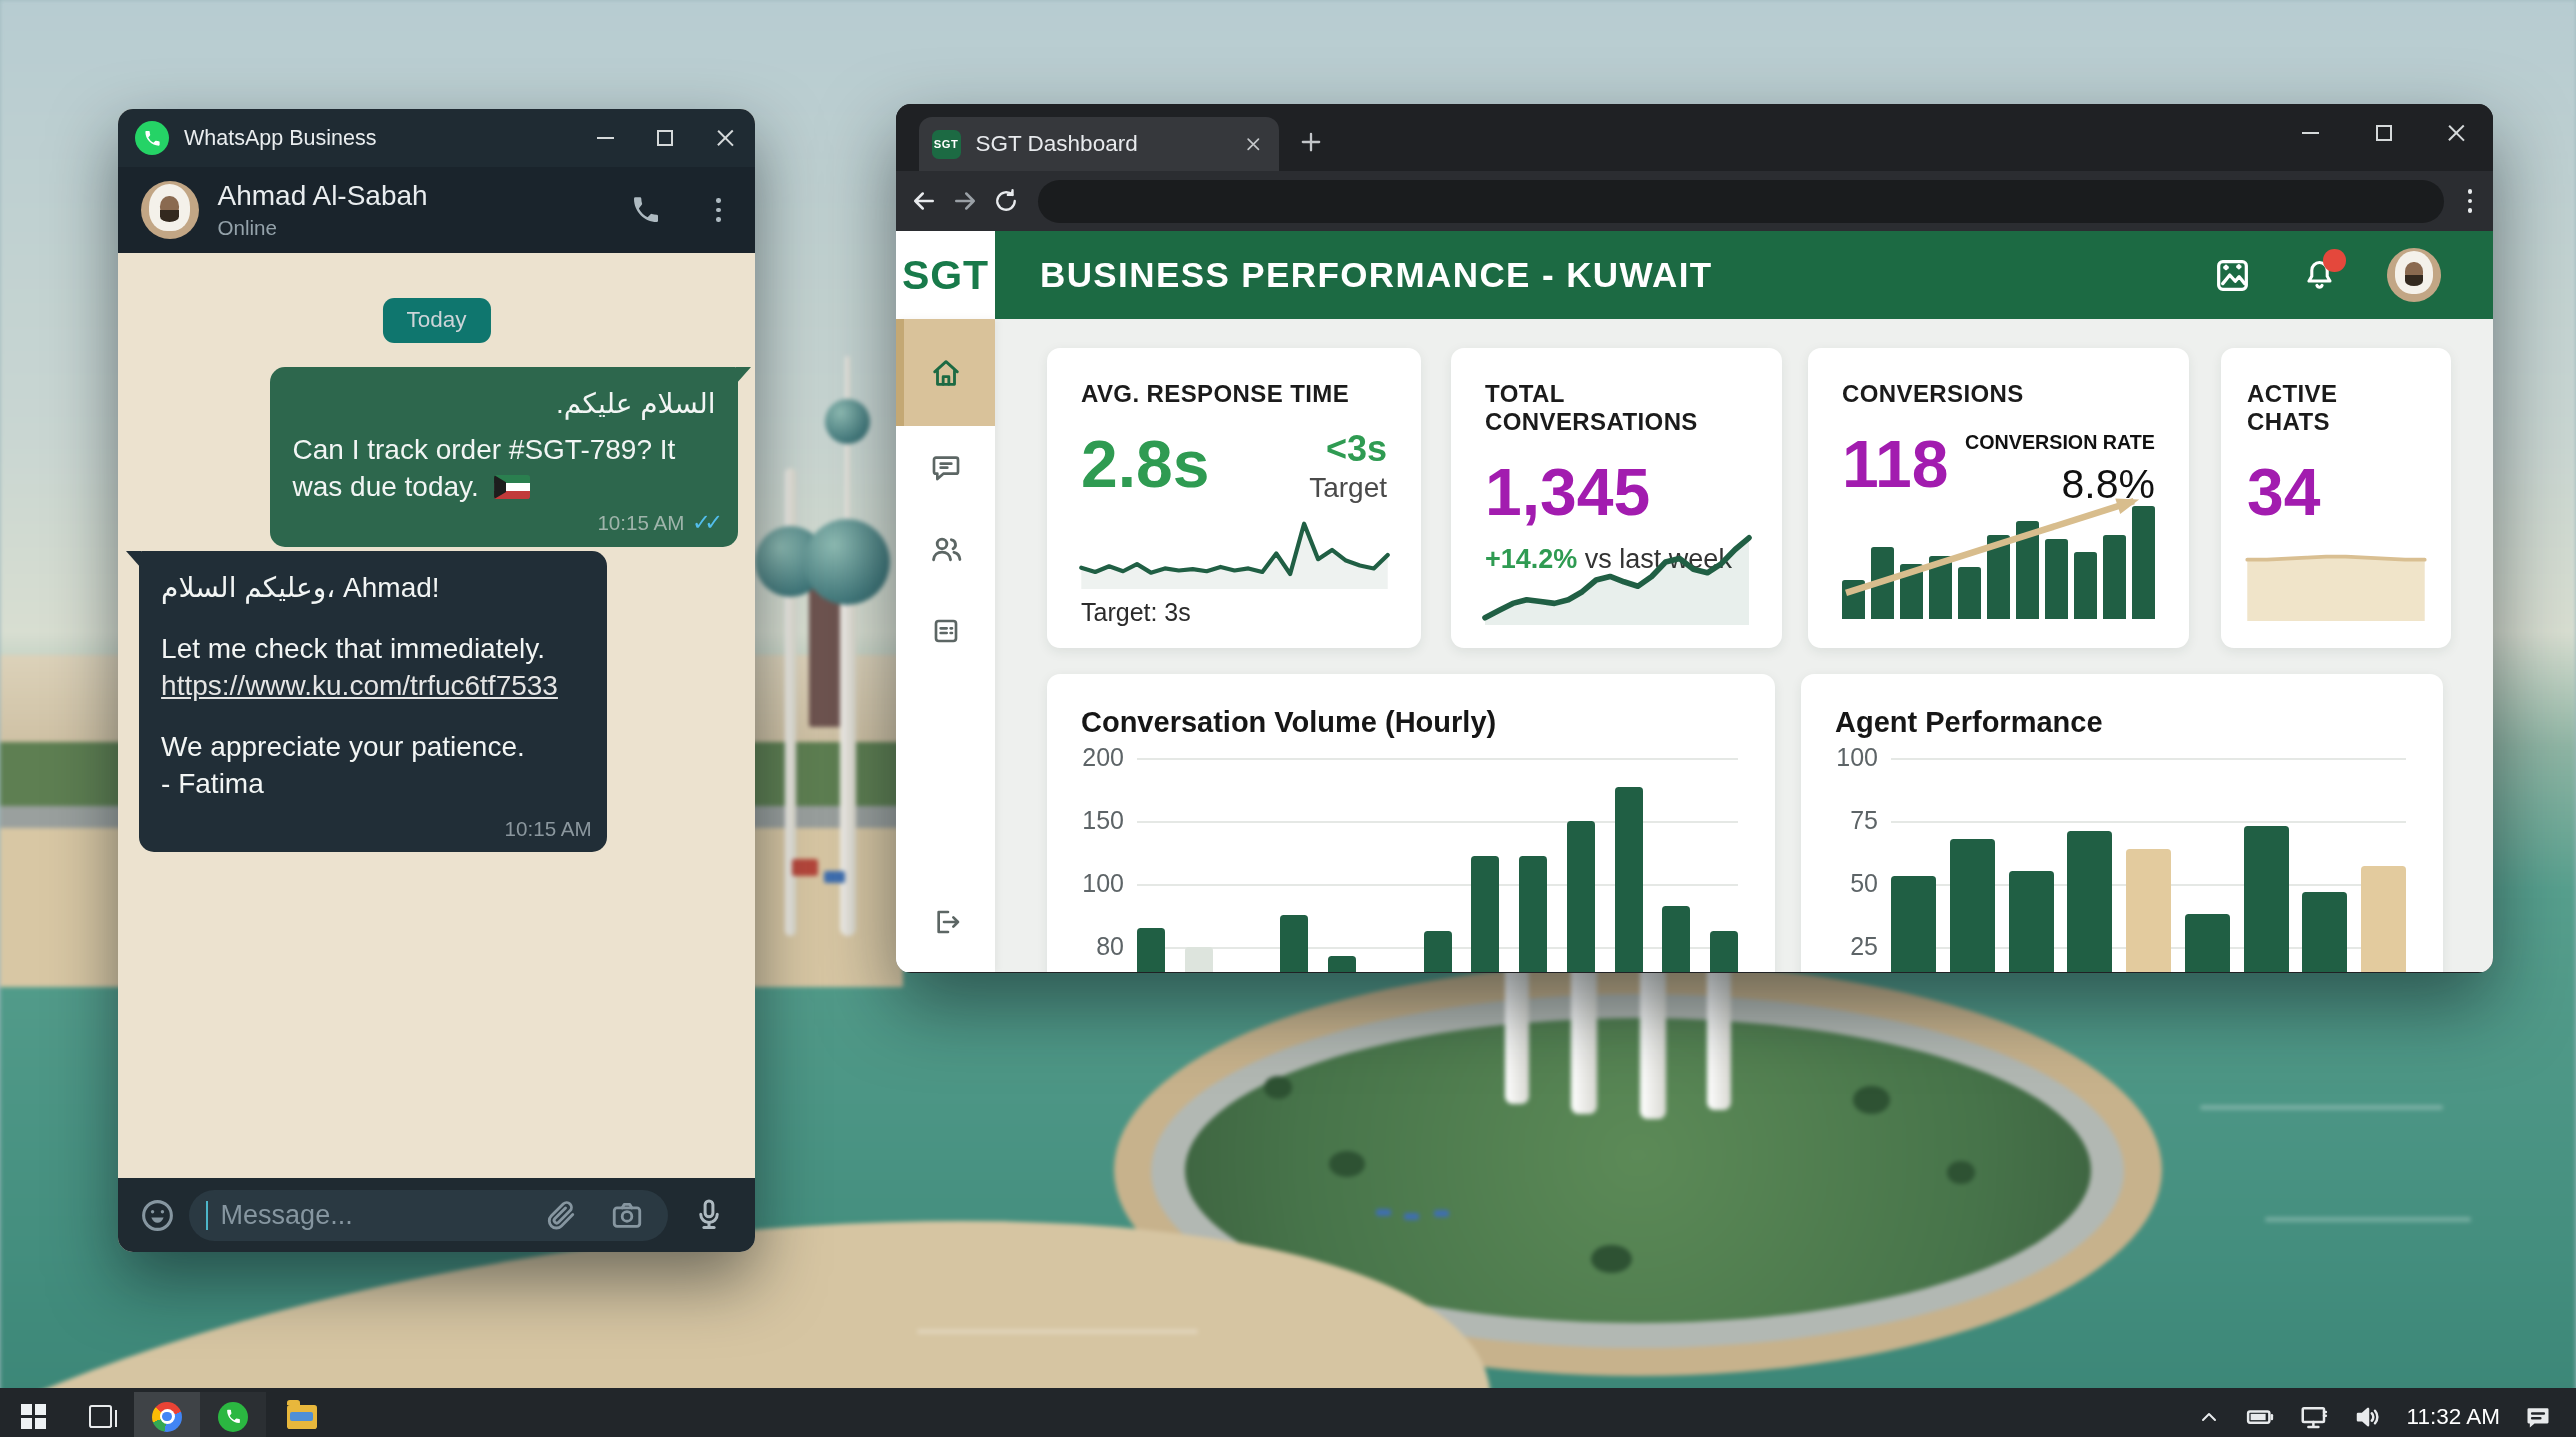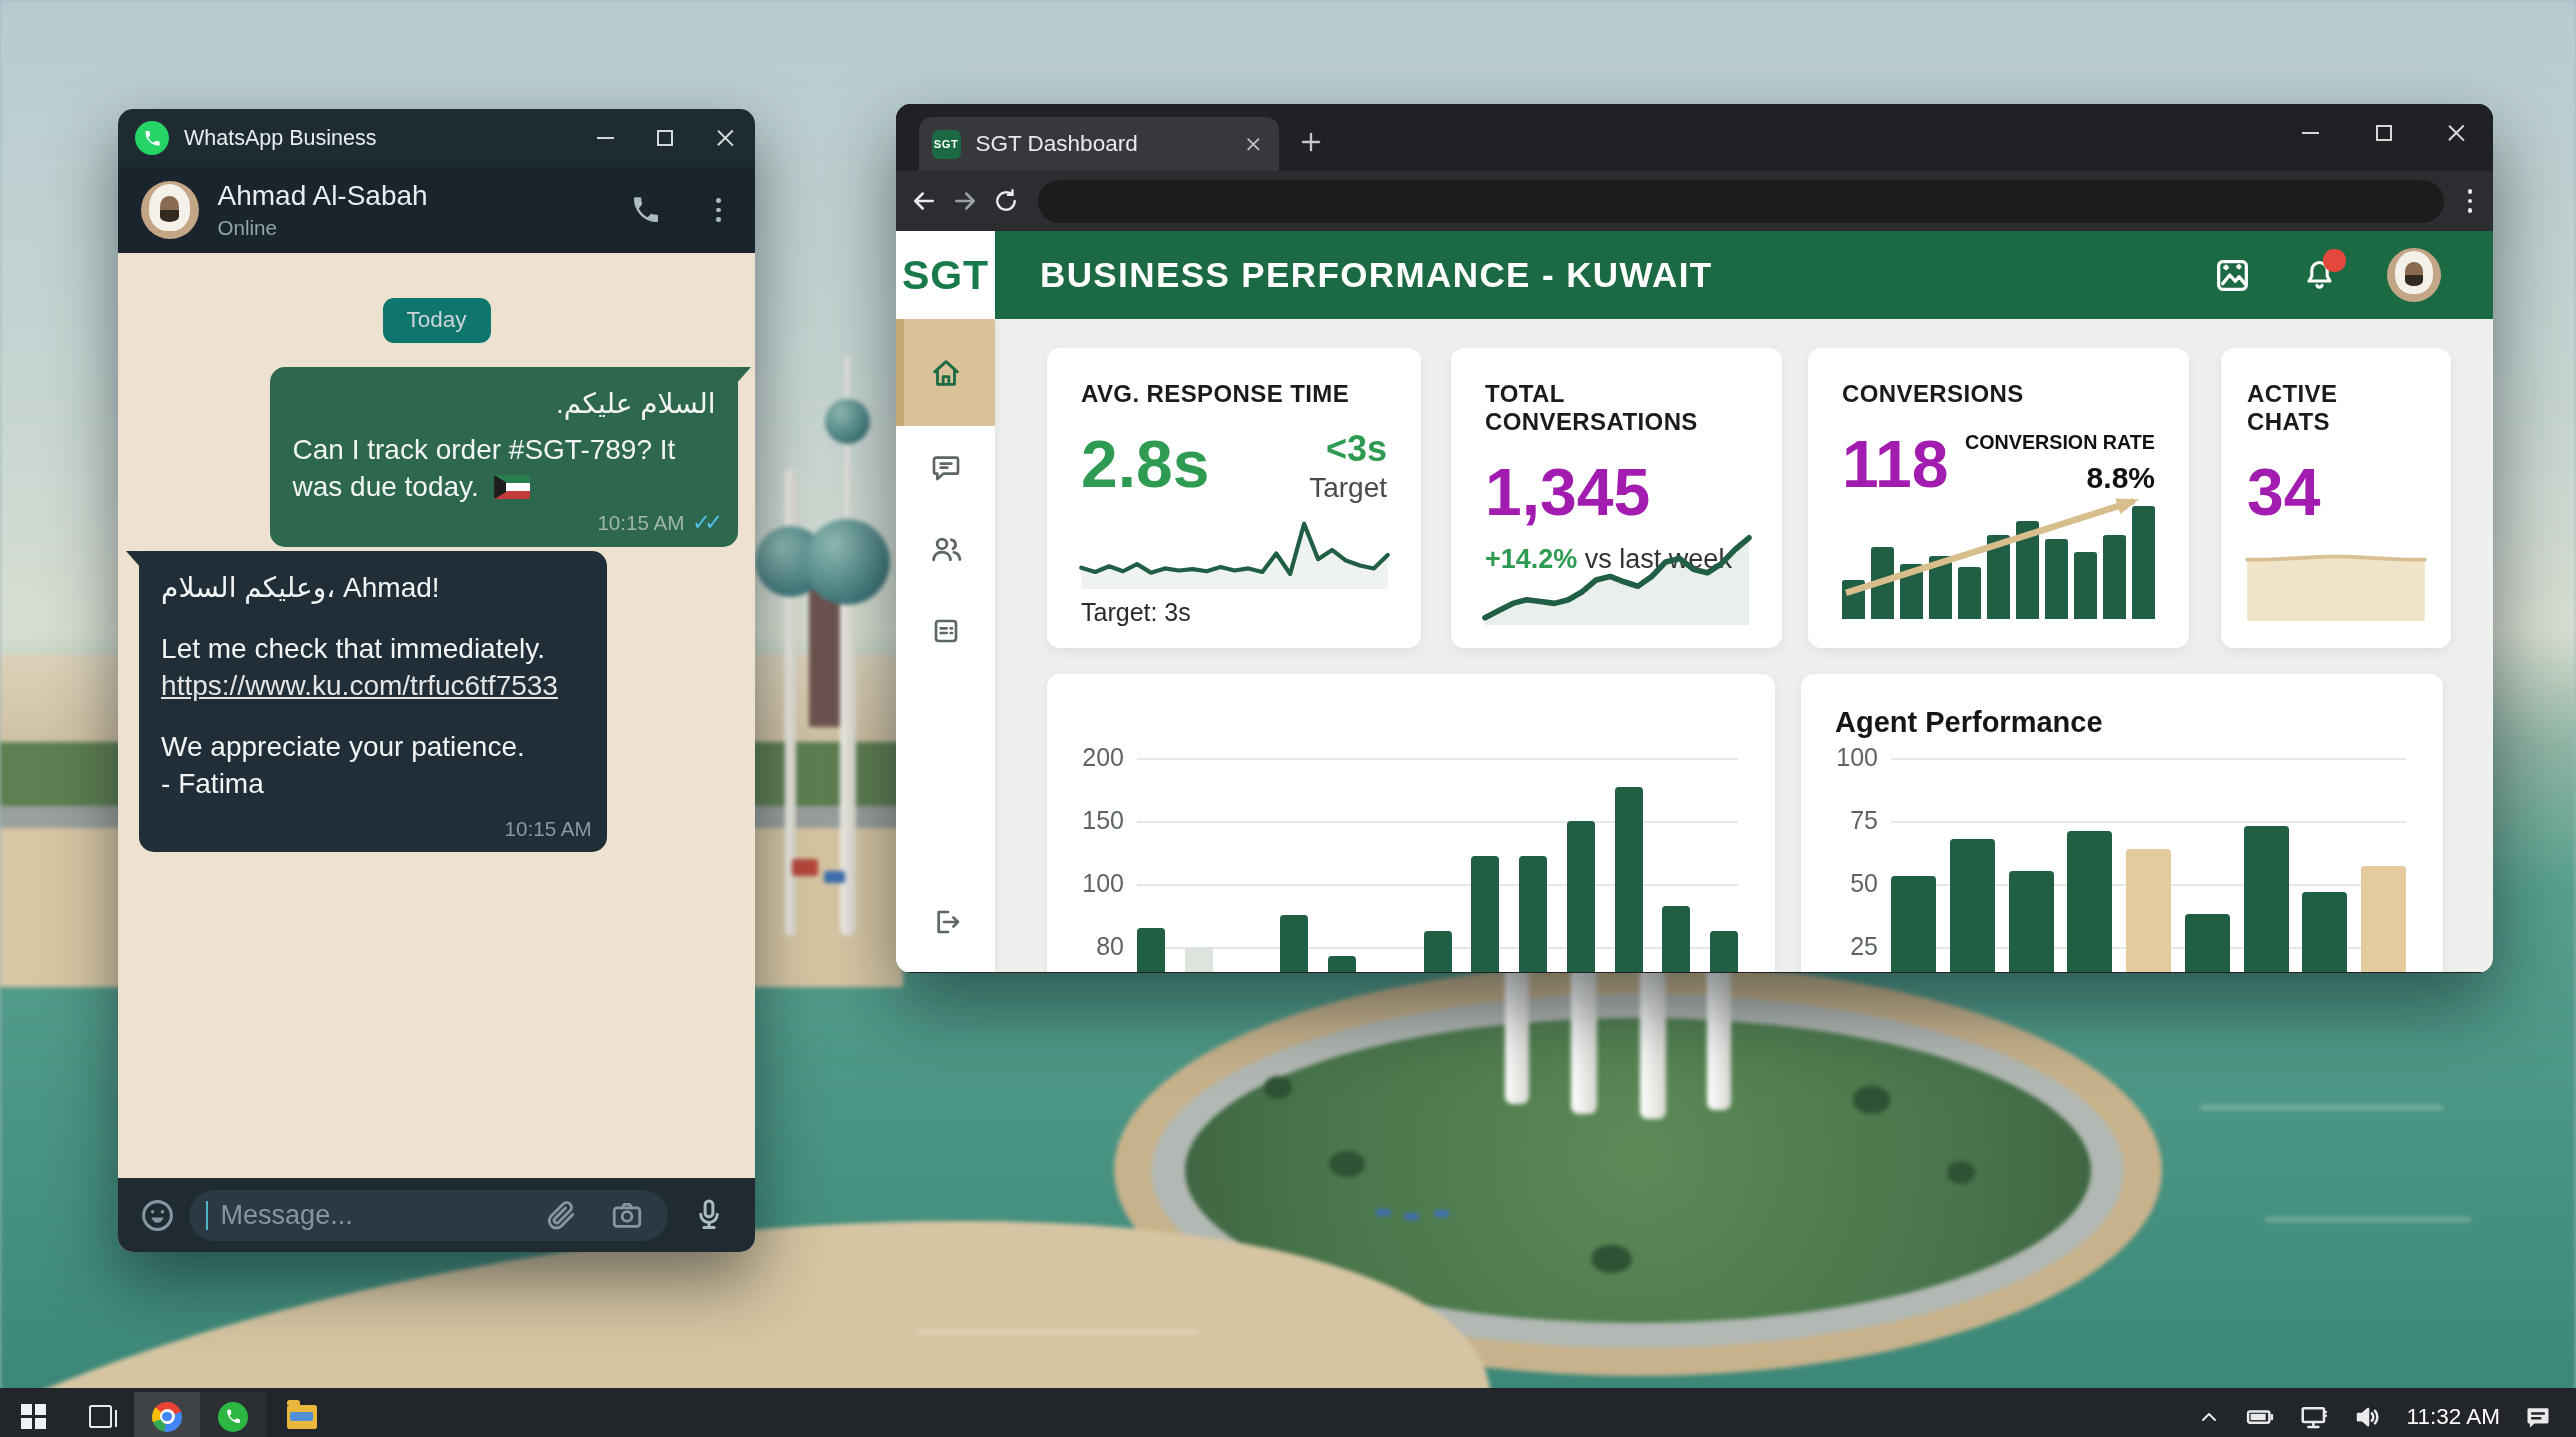--- a/index.html
+++ b/index.html
@@ -139,21 +139,21 @@
 
   .card{position:absolute;background:#fff;border-radius:13px;box-shadow:0 3.7px 11.2px rgba(20,45,35,.08);padding:32px 34px;}
   .kpi-label{font-size:24px;font-weight:700;color:#1b1b1b;letter-spacing:0.4px;}
   .kpi-main{display:flex;justify-content:space-between;align-items:flex-start;margin-top:22.5px;}
   .kpi-value{font-size:66px;font-weight:700;color:#a21caf;line-height:1;}
   .green{color:#2f9b52;}
   .aside{text-align:right;}
   .aside-big{font-size:36px;font-weight:700;color:#2f9b52;line-height:1;}
   .aside-sub{font-size:28px;color:#4a4a4a;margin-top:5.6px;}
   .rate-label{font-size:19.7px;font-weight:700;color:#111;}
-  .rate-value{font-size:30px;font-weight:700;color:#111;margin-top:7.5px;}
+  .rate-value{font-size:41px;font-weight:400;color:#111;margin-top:7.5px;}
   .delta-row{margin-top:19px;font-size:27px;color:#333;}
   .delta{font-weight:700;color:#2f9b52;}
   .kpi-foot{position:absolute;left:34px;bottom:20.6px;font-size:25px;color:#2b2b2b;}
   .sparkbox{position:absolute;left:34px;right:34px;}
   .chart-title{font-size:29px;font-weight:700;color:#161616;}
   .plot{position:absolute;left:90px;right:37px;top:75px;height:281px;}
   .chart-grid{position:absolute;left:0;right:0;height:1.9px;background:#e5e8e5;}
   .chart-tick{position:absolute;left:-67px;width:54px;text-align:right;font-size:25px;color:#5d6467;}
   .barwrap{position:absolute;inset:0;display:flex;justify-content:space-between;align-items:flex-end;}
   .bar{border-radius:3.7px 3.7px 0 0;flex:none;}
@@ -494,20 +494,21 @@
       <div class="kpi-value" style="margin-top:22.5px;">34</div>
       <div class="sparkbox" style="left: 26px; right: 26px; top: 174px; height: 99px; position: absolute;">
           <svg width="178" height="99" style="position: absolute; left: 0px; top: 0px; overflow: visible;" viewBox="0 0 190 106">
             <polygon points="0.0,40.3 21.1,40.3 42.2,39.2 63.3,38.2 84.4,37.1 105.6,37.1 126.7,38.2 147.8,39.2 168.9,40.3 190.0,40.3 190,106 0,106" fill="#f0e4c9"></polygon>
             <polyline points="0.0,40.3 21.1,40.3 42.2,39.2 63.3,38.2 84.4,37.1 105.6,37.1 126.7,38.2 147.8,39.2 168.9,40.3 190.0,40.3" fill="none" stroke="#d9bf92" stroke-width="4" stroke-linejoin="round" stroke-linecap="round"></polyline>
           </svg>
         </div>
     </div>
 
     <div class="card" style="left:151px;top:443px;width:728px;height:374px;">
+      <div class="chart-title">Conversation Volume (Hourly)</div>
       <div class="plot" style="position: absolute;">
           <div class="chart-grid" style="top: 9.4px;"></div>
           <div class="chart-tick" style="top: -5.6px;">200</div>
           <div class="chart-grid" style="top: 72px;"></div>
           <div class="chart-tick" style="top: 57px;">150</div>
           <div class="chart-grid" style="top: 135px;"></div>
           <div class="chart-tick" style="top: 120px;">100</div>
           <div class="chart-grid" style="top: 198px;"></div>
           <div class="chart-tick" style="top: 183px;">80</div>
           <div class="barwrap">

